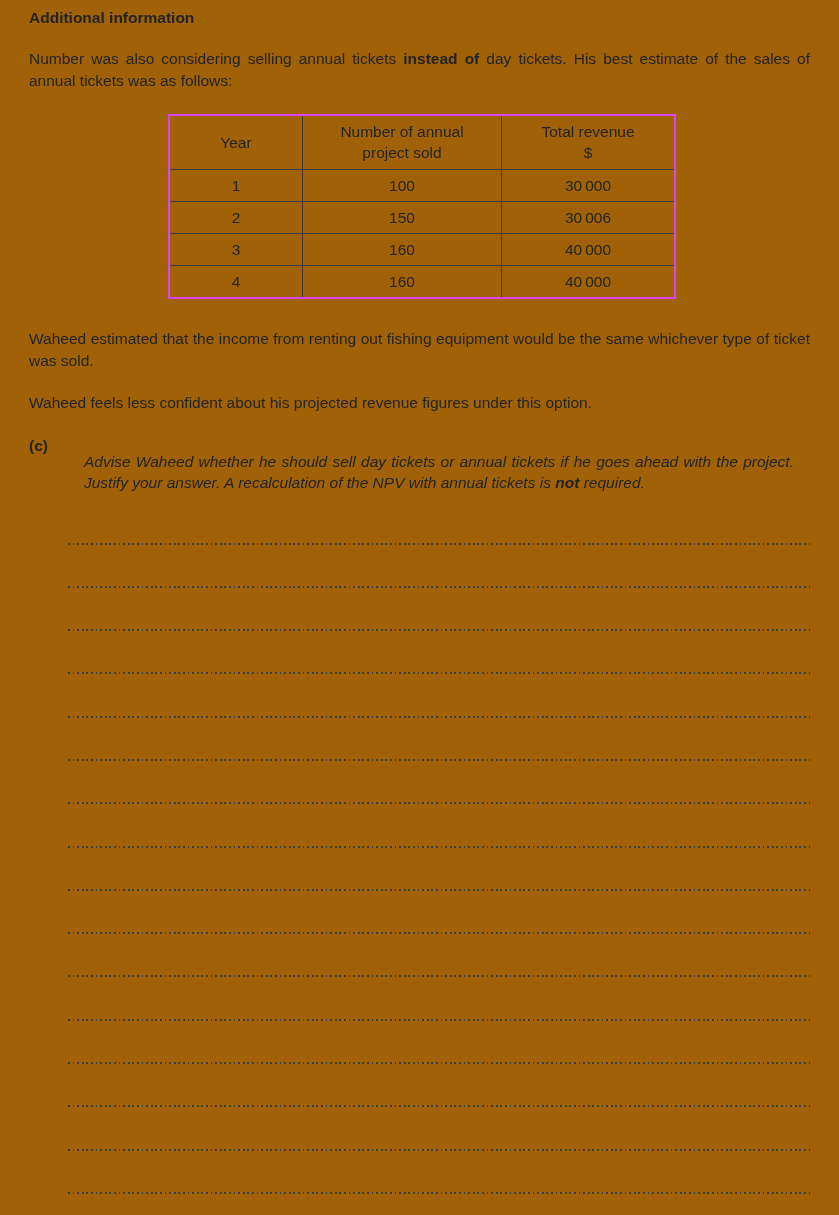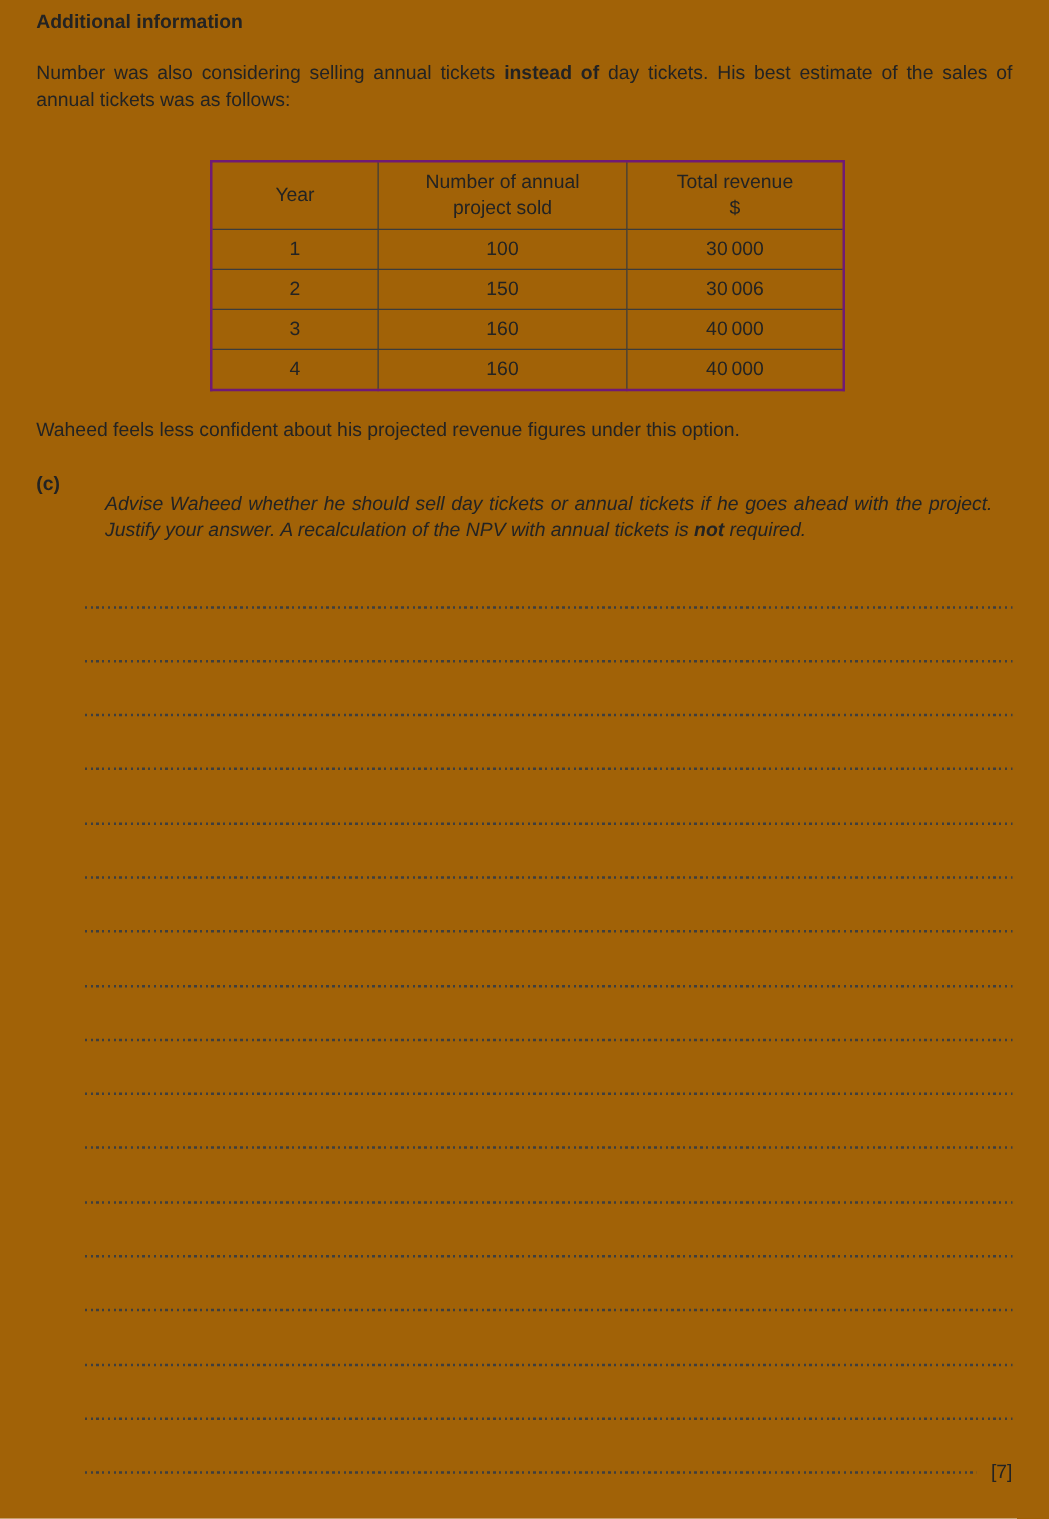--- a/index.html
+++ b/index.html
@@ -17,22 +17,22 @@
   .para{margin:0;line-height:21.5px;}
   .justify{text-align:justify;}
   .b{font-weight:bold;}
   .p1{margin-top:21px;}
   .p2{margin-top:29px;}
   .p3{margin-top:21px;}
 
   .data-table{
     border-collapse:collapse;
     table-layout:fixed;
-    margin:37px 0 0 139px;
-    border:2px solid #701a75;
+    margin:23px 0 0 139px;
+    border:2px solid #d946ef;
   }
   .data-table th,.data-table td{
     border:1px solid #3c3c3c;
     text-align:center;
     font-weight:normal;
     padding:0;
     font-size:15.5px;
     color:#232323;
   }
   .col1{width:124px;}
@@ -100,20 +100,21 @@
         <td>40 000</td>
       </tr>
       <tr>
         <td>4</td>
         <td>160</td>
         <td>40 000</td>
       </tr>
     </tbody>
   </table>
 
+  <p class="para justify p2">Waheed estimated that the income from renting out fishing equipment would be the same whichever type of ticket was sold.</p>
 
   <p class="para p3">Waheed feels less confident about his projected revenue figures under this option.</p>
 
   <div class="c-block">
     <span class="c-label">(c)</span>
     <p class="c-text justify"><span>Advise Waheed whether he should sell day tickets or annual tickets if he goes ahead with the project. Justify your answer. A recalculation of the NPV with annual tickets is </span><span class="b">not</span><span> required.</span></p>
   </div>
 
   <div class="answer-area">
     <div id="lines-container">

